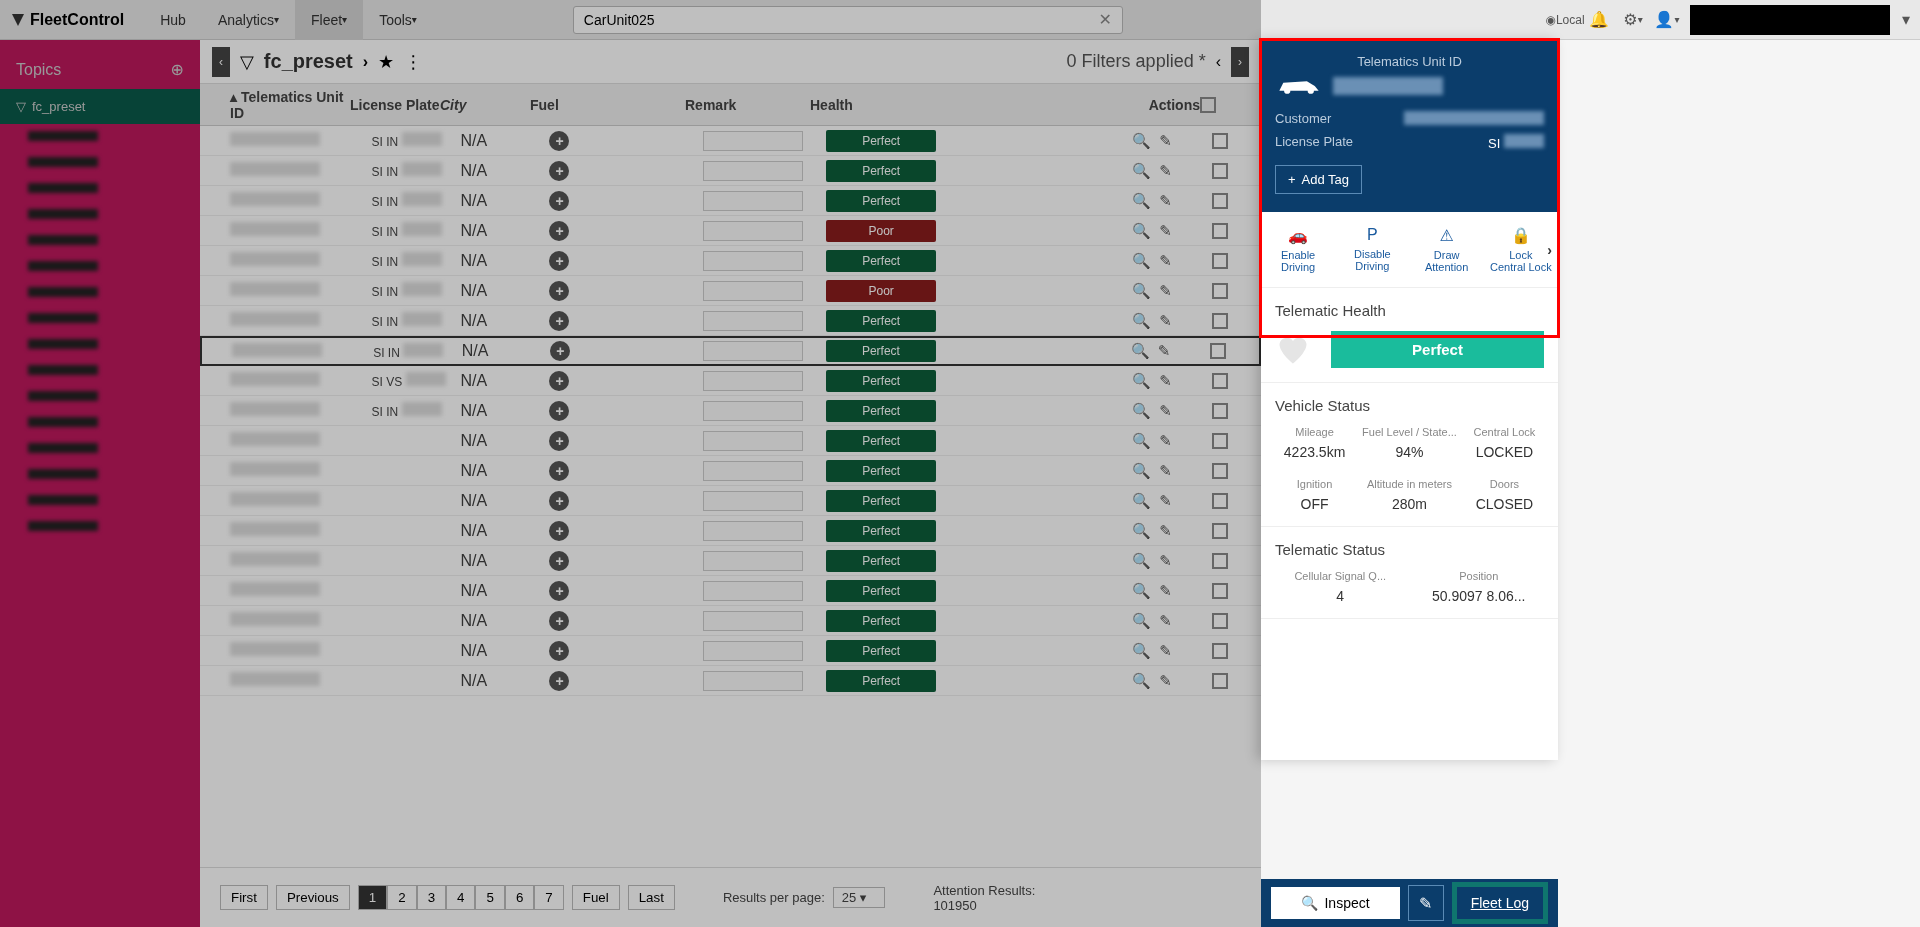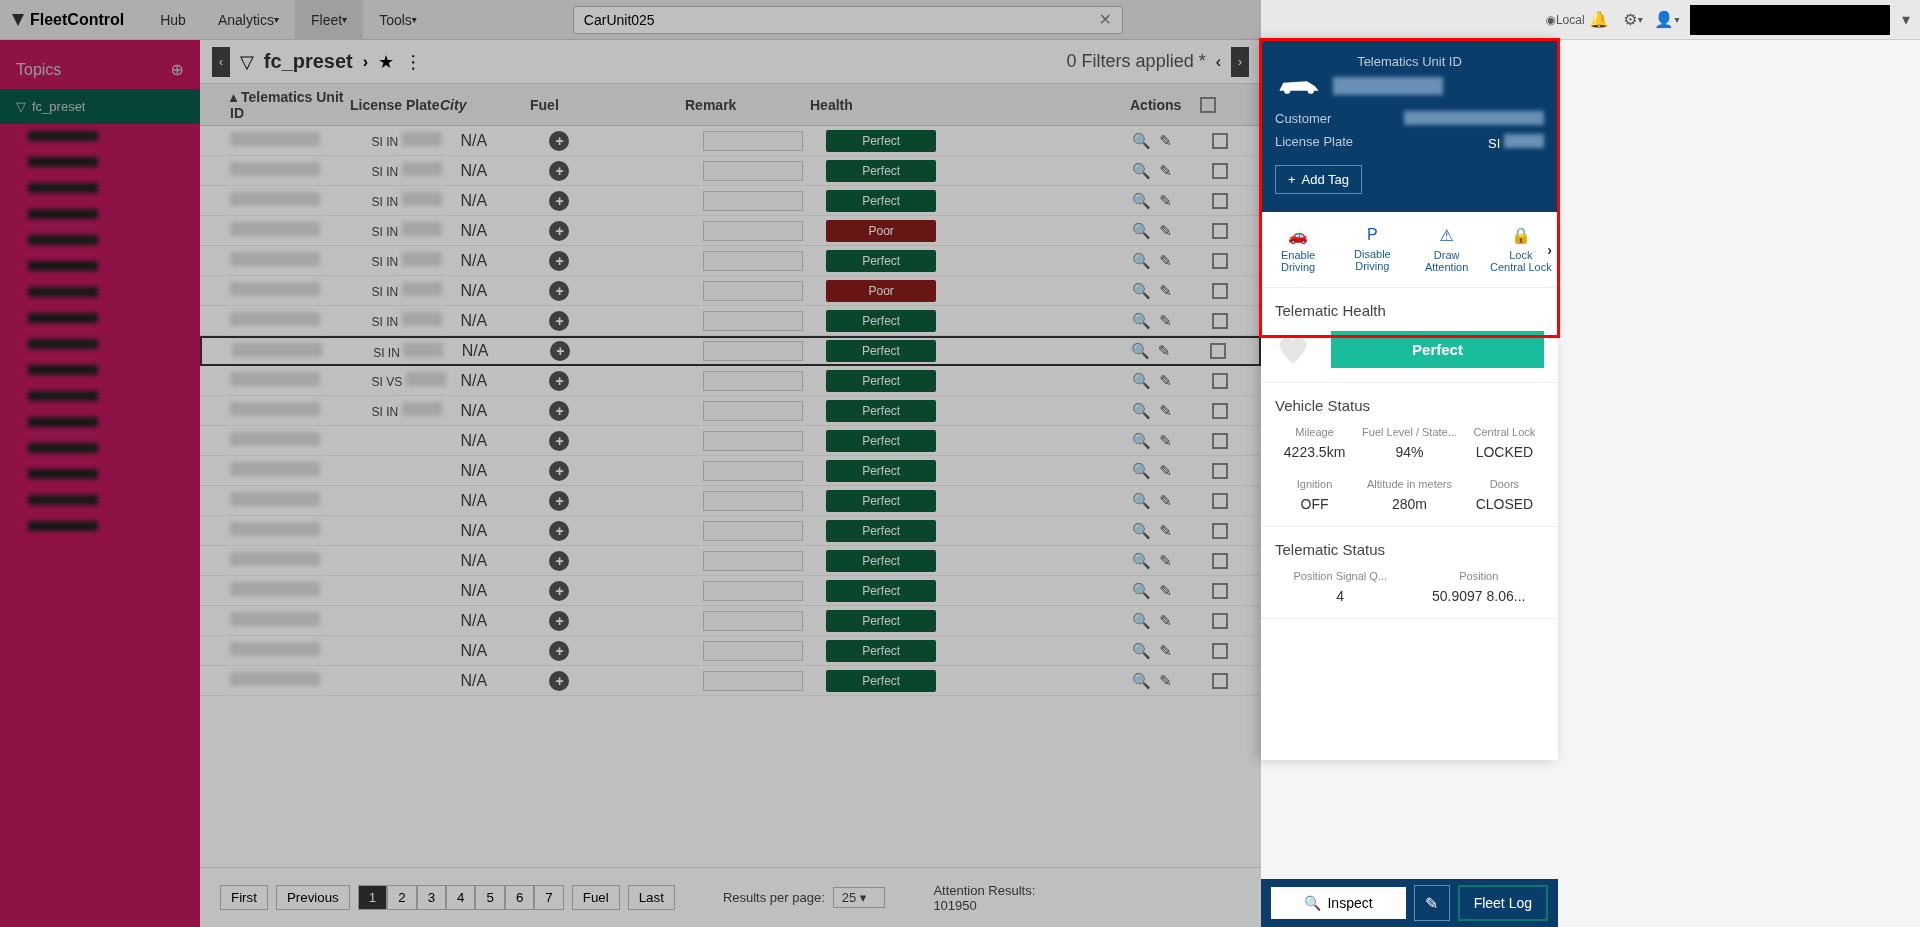--- a/index.html
+++ b/index.html
@@ -33,21 +33,21 @@
 .filter-txt { margin-left:auto; font-size:18px; color:#555; }
 
 
 .table-hdr { height:42px; background:#efefef; display:flex; align-items:center; border-bottom:1px solid #ccc; font-size:14px; font-weight:600; color:#444; }
 .col-tid { width:150px; padding-left:30px; }
 .col-lp { width:90px; }
 .col-city { width:90px;font-style:italic; }
 .col-tags { width:155px; }
 .col-rmk { width:125px; }
 .col-health { width:310px; }
-.col-act { width:80px; padding-left:10px; }
+.col-act { width:80px; padding-left:10px;text-align:right; }
 .col-chk { width:50px; }
 
 .tbody { flex:1; overflow-y:auto; }
 .row { height:30px; display:flex; align-items:center; border-bottom:1px solid #eee; font-size:13px; color:#444; }
 .row.selected { border:2px solid #333; }
 .cell-tid { width:150px; padding-left:30px; }
 .blur { display:inline-block; background:#ddd; width:90px; height:14px; filter:blur(2px); }
 .blur-sm { display:inline-block; background:#ddd; width:40px; height:14px; filter:blur(2px); }
 .cell-lp { width:90px; font-size:12px;margin-left:23px; }
 .cell-city { width:90px; font-size:16px; color:#404040; }
@@ -95,21 +95,21 @@
 .heart-icon { width:36px; height:36px; color:#ddd; }
 .perfect-btn { flex:1; background:#1abc9c; color:#fff; text-align:center; padding:10px 0; font-weight:bold; font-size:15px; }
 
 .status-grid { display:grid; grid-template-columns:1fr 1fr 1fr; gap:18px 8px; text-align:center; }
 .status-item .sl { font-size:11px; color:#888; margin-bottom:6px; white-space:nowrap; overflow:hidden; text-overflow:ellipsis; }
 .status-item .sv { font-size:14px; color:#333; }
 
 .detail-footer { position:absolute; bottom:0; left:1261px; width:297px; height:48px; background:#0b3d6b; display:flex; align-items:center; padding:0 10px; gap:8px; z-index:60; }
 .inspect-btn { flex:1; background:#fff; padding:8px 0; text-align:center; font-size:14px; display:flex; align-items:center; justify-content:center; gap:6px; cursor:pointer; }
 .edit-sq { width:36px; height:36px; border:1px solid #5a8ab5; display:flex; align-items:center; justify-content:center; color:#fff; cursor:pointer; }
-.fleetlog-btn { border:2px solid #0f766e; color:#fff; padding:8px 14px; font-size:14px; cursor:pointer; }
+.fleetlog-btn { border:5px solid #0f766e; color:#fff; padding:8px 14px; font-size:14px; cursor:pointer;text-decoration:underline; }
 
 .caret::after { content:' ▾'; font-size:10px; }
 </style>
 </head>
 <body>
 
 <div class="header">
   <div class="logo">
     <svg width="16" height="16" viewBox="0 0 16 16">
         <path d="M2 2 L14 2 L8 14 Z" fill="#333"></path>
@@ -683,21 +683,21 @@
           <div class="sl">Doors</div>
           <div class="sv">CLOSED</div>
         </div>
       </div>
   </div>
 
   <div class="section">
     <div class="sec-title">Telematic Status</div>
     <div class="status-grid" id="tstatus-grid" style="grid-template-columns:1fr 1fr;">
         <div class="status-item">
-          <div class="sl">Position Signal Q...</div>
+          <div class="sl">Cellular Signal Q...</div>
           <div class="sv">4</div>
         </div>
         <div class="status-item">
           <div class="sl">Position</div>
           <div class="sv">50.9097 8.06...</div>
         </div>
       </div>
   </div>
 </div>
 

